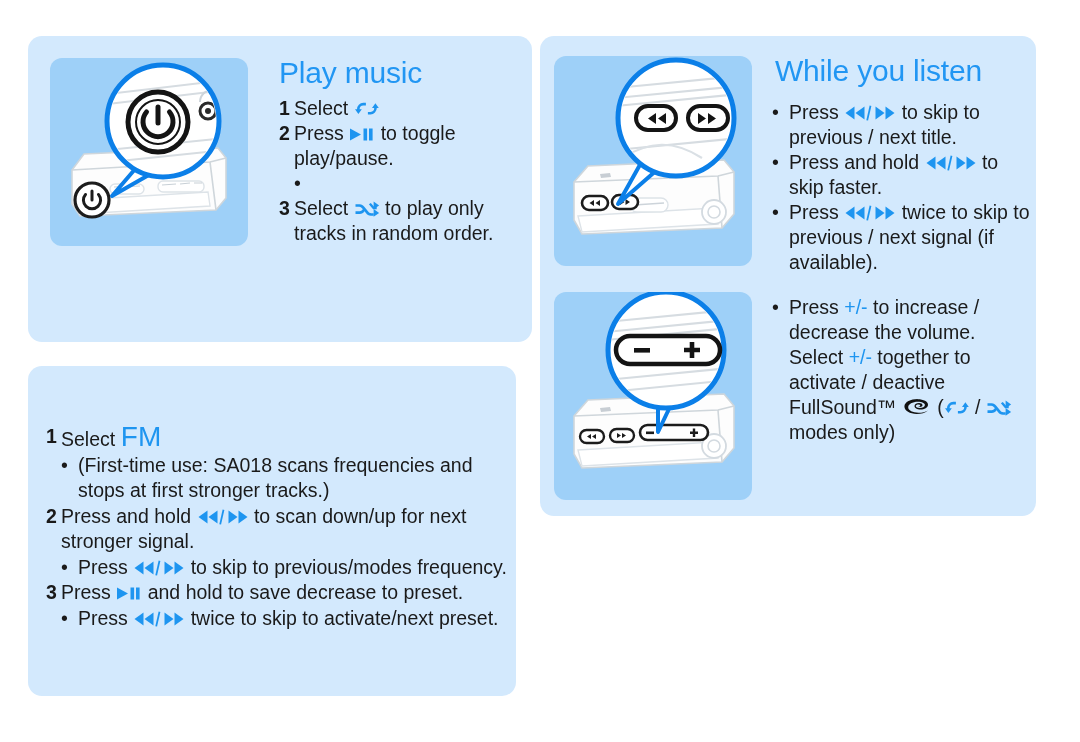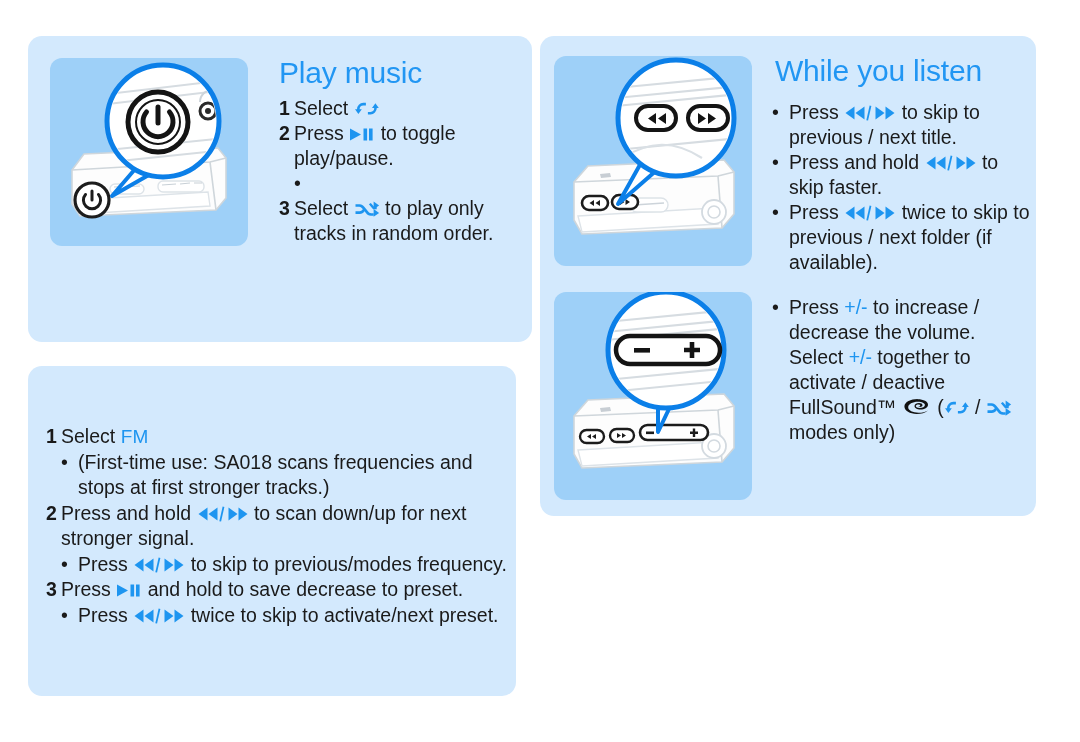--- a/index.html
+++ b/index.html
@@ -74,21 +74,21 @@
   .ic {
     display: inline-block;
     vertical-align: -2px;
     position: relative;
   }
   .ic svg { display: block; }
   .plusminus { color: #1e95f0; }
 
   .fm-word {
     color: #1e95f0;
-    font-size: 19px;
+    font-size: 28px;
     letter-spacing: 0.3px;
   }
 </style>
 </head>
 <body>
 
 <div class="page">
 
   <div class="panel" id="panel-play"></div>
 
@@ -399,21 +399,21 @@
     <div class="row">
       <span class="bul">•</span>
       <span class="body"><span>Press </span><span class="ic"><svg width="52" height="16" viewBox="0 0 52 16">
               <g fill="#1e95f0">
                 <path d="M10.5 1.5 L10.5 14.5 L1.5 8 Z"></path>
                 <path d="M20.5 1.5 L20.5 14.5 L11.5 8 Z"></path>
                 <path d="M26.5 0.8 L23.2 15.4" stroke="#1e95f0" stroke-width="1.8"></path>
                 <path d="M31.5 1.5 L31.5 14.5 L40.5 8 Z"></path>
                 <path d="M41.5 1.5 L41.5 14.5 L50.5 8 Z"></path>
               </g>
-            </svg></span><span> twice to skip to previous / next folder (if available).</span></span>
+            </svg></span><span> twice to skip to previous / next signal (if available).</span></span>
     </div>
 
   </div>
 
   <div class="block" id="t-listen2">
     <div class="row">
       <span class="bul">•</span>
       <span class="body"><span>Press </span><span class="plusminus">+/-</span><span> to increase / decrease the volume. Select </span><span class="plusminus">+/-</span><span> together to activate / deactive FullSound™ </span><span class="ic"><svg width="30" height="18" viewBox="0 0 30 18">
               <g fill="#111111">
                 <path d="M15.6 1.1C8.9 1.1 2.4 4 2.4 8.6c0 4.3 5.6 7.4 12.2 7.4 4.3 0 9-1.3 11.4-3.6-2.5 1.5-6 2.3-9.5 2.3-5.6 0-10.3-2.2-10.3-5.4 0-3.1 4.3-5.5 9.7-5.5 3.9 0 7 1.3 7 3.3 0 1.7-2.4 3-5.3 3-2.1 0-3.8-.8-3.8-2 0-1 1.2-1.7 2.6-1.7 1 0 1.8.4 1.8 1 0 .5-.6.8-1.2.8-.3 0-.6-.1-.8-.2.2.5 1 .9 1.9.9 1.3 0 2.4-.7 2.4-1.7 0-1.2-1.5-2.1-3.5-2.1-2.4 0-4.5 1.2-4.5 3 0 2 2.6 3.5 5.9 3.5 4 0 7.6-2.1 7.6-4.9 0-3.1-4.4-5.4-10.4-5.4z"></path>

